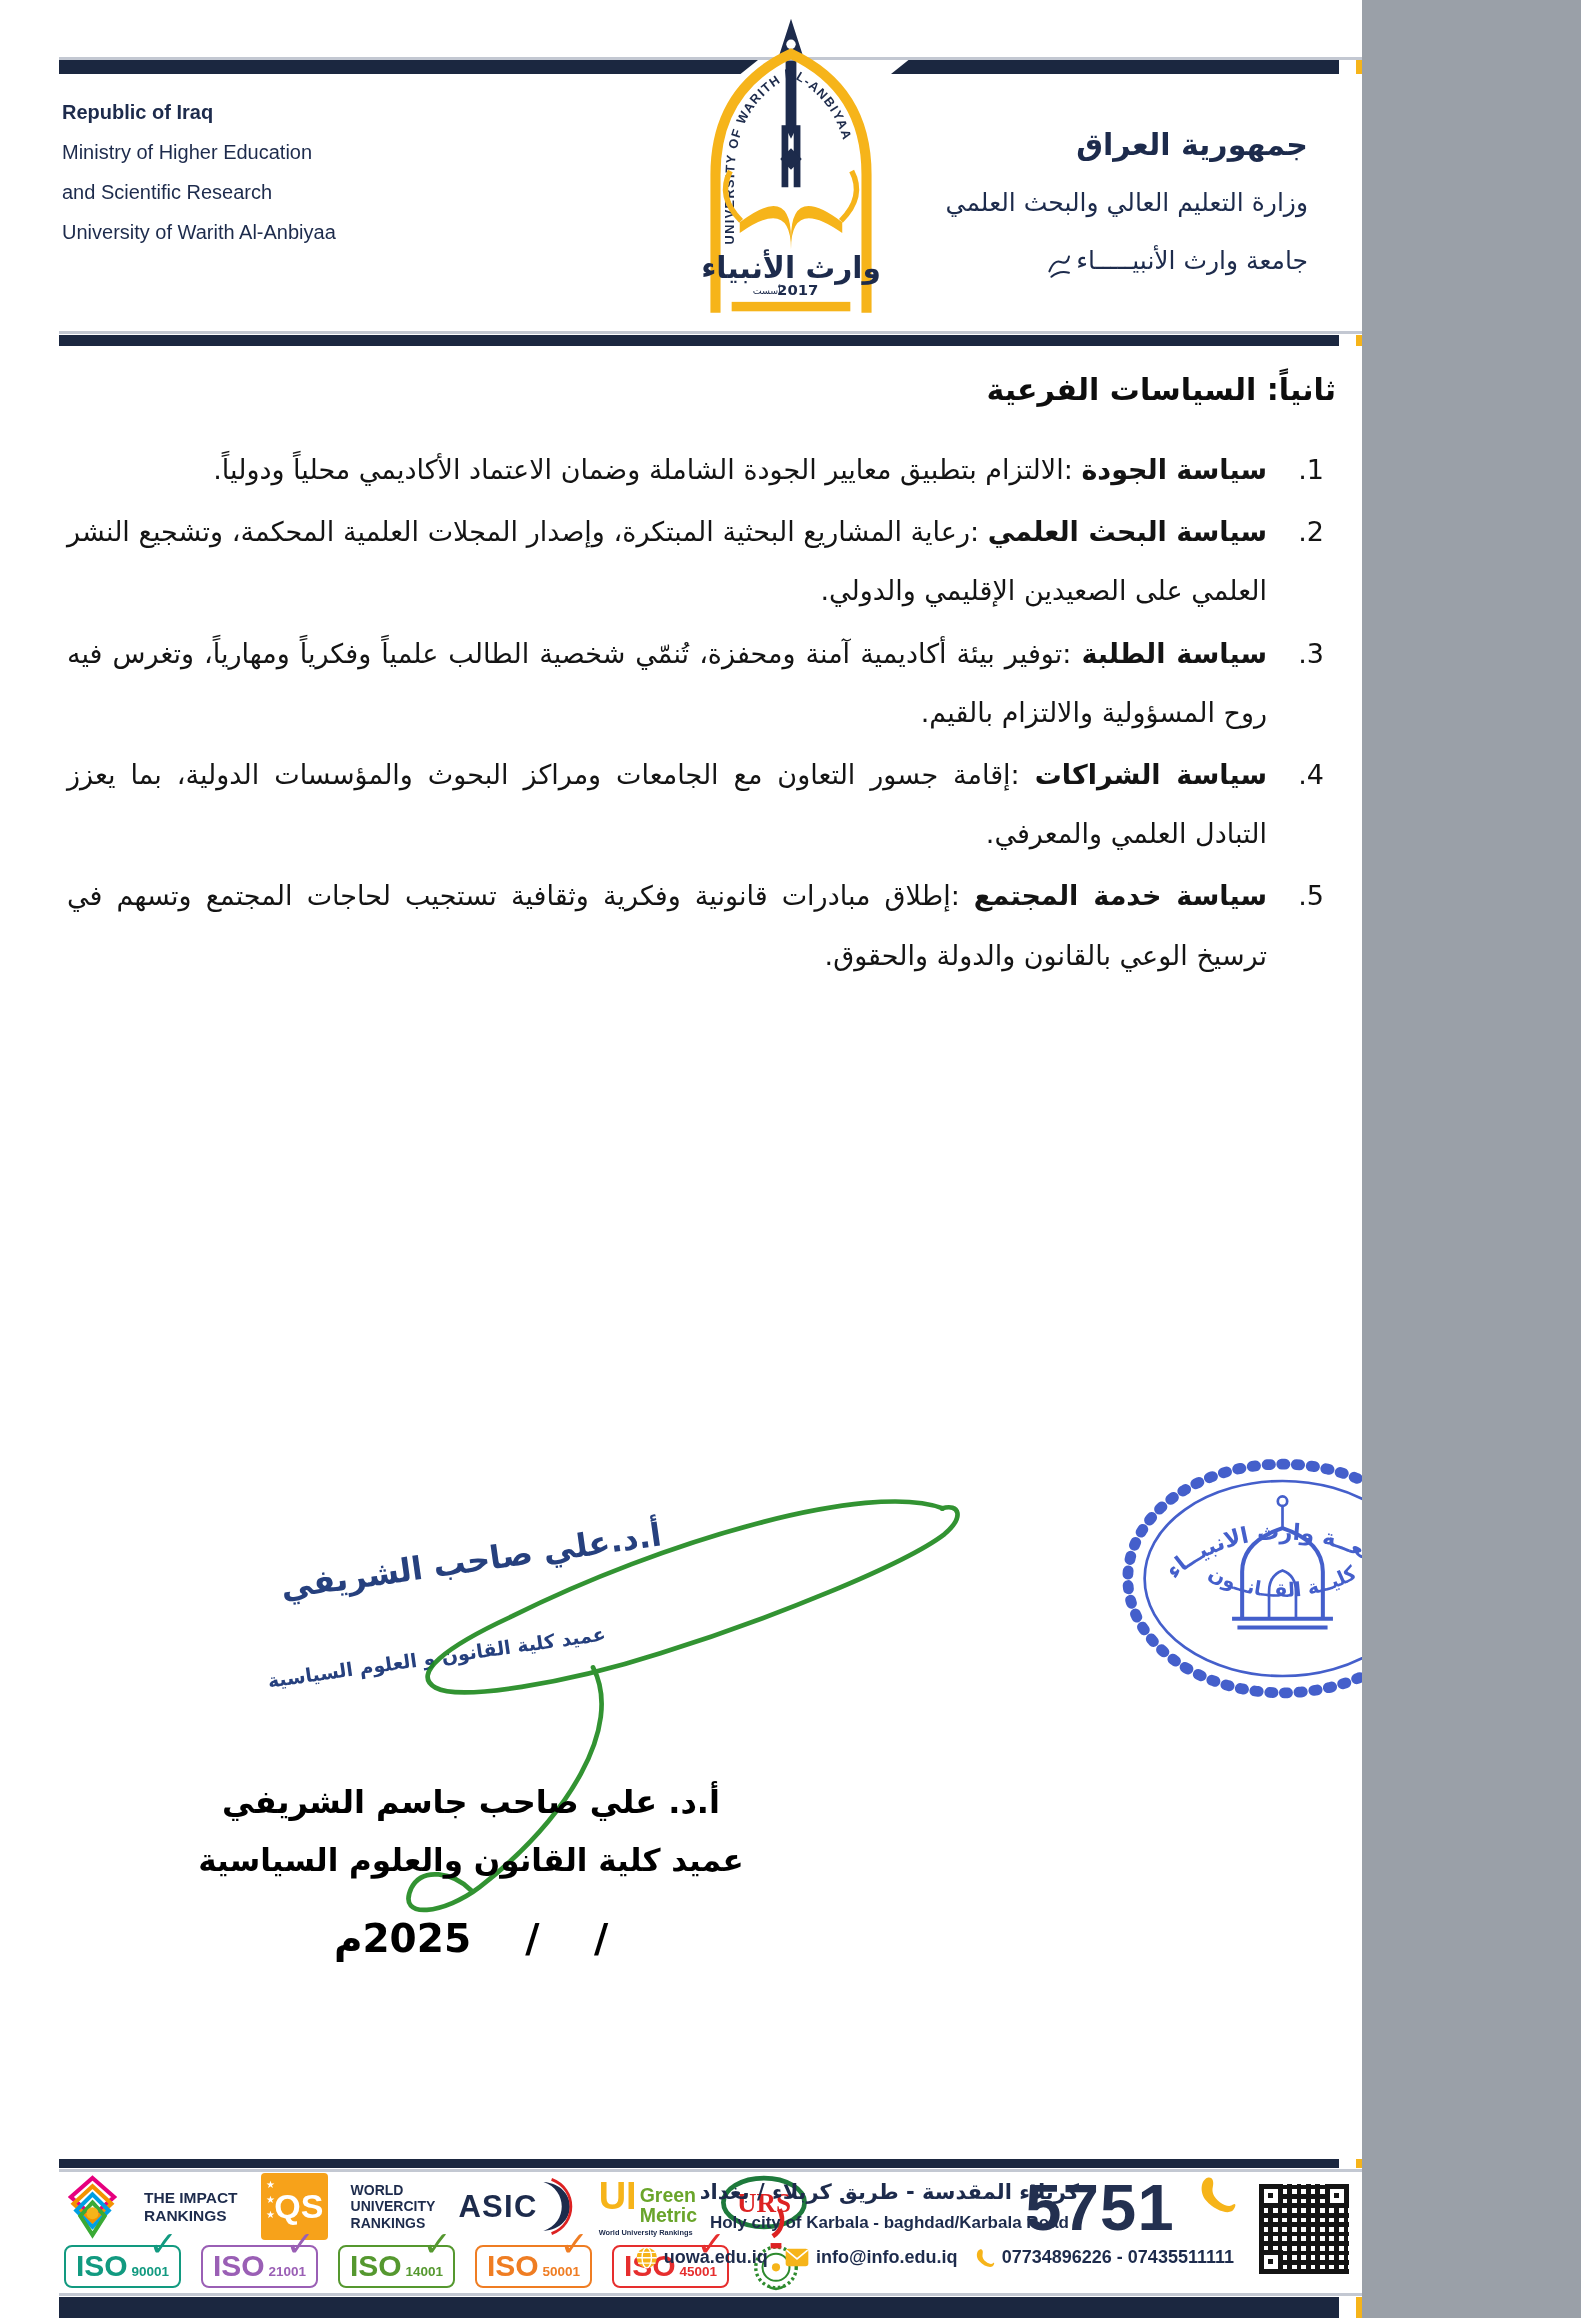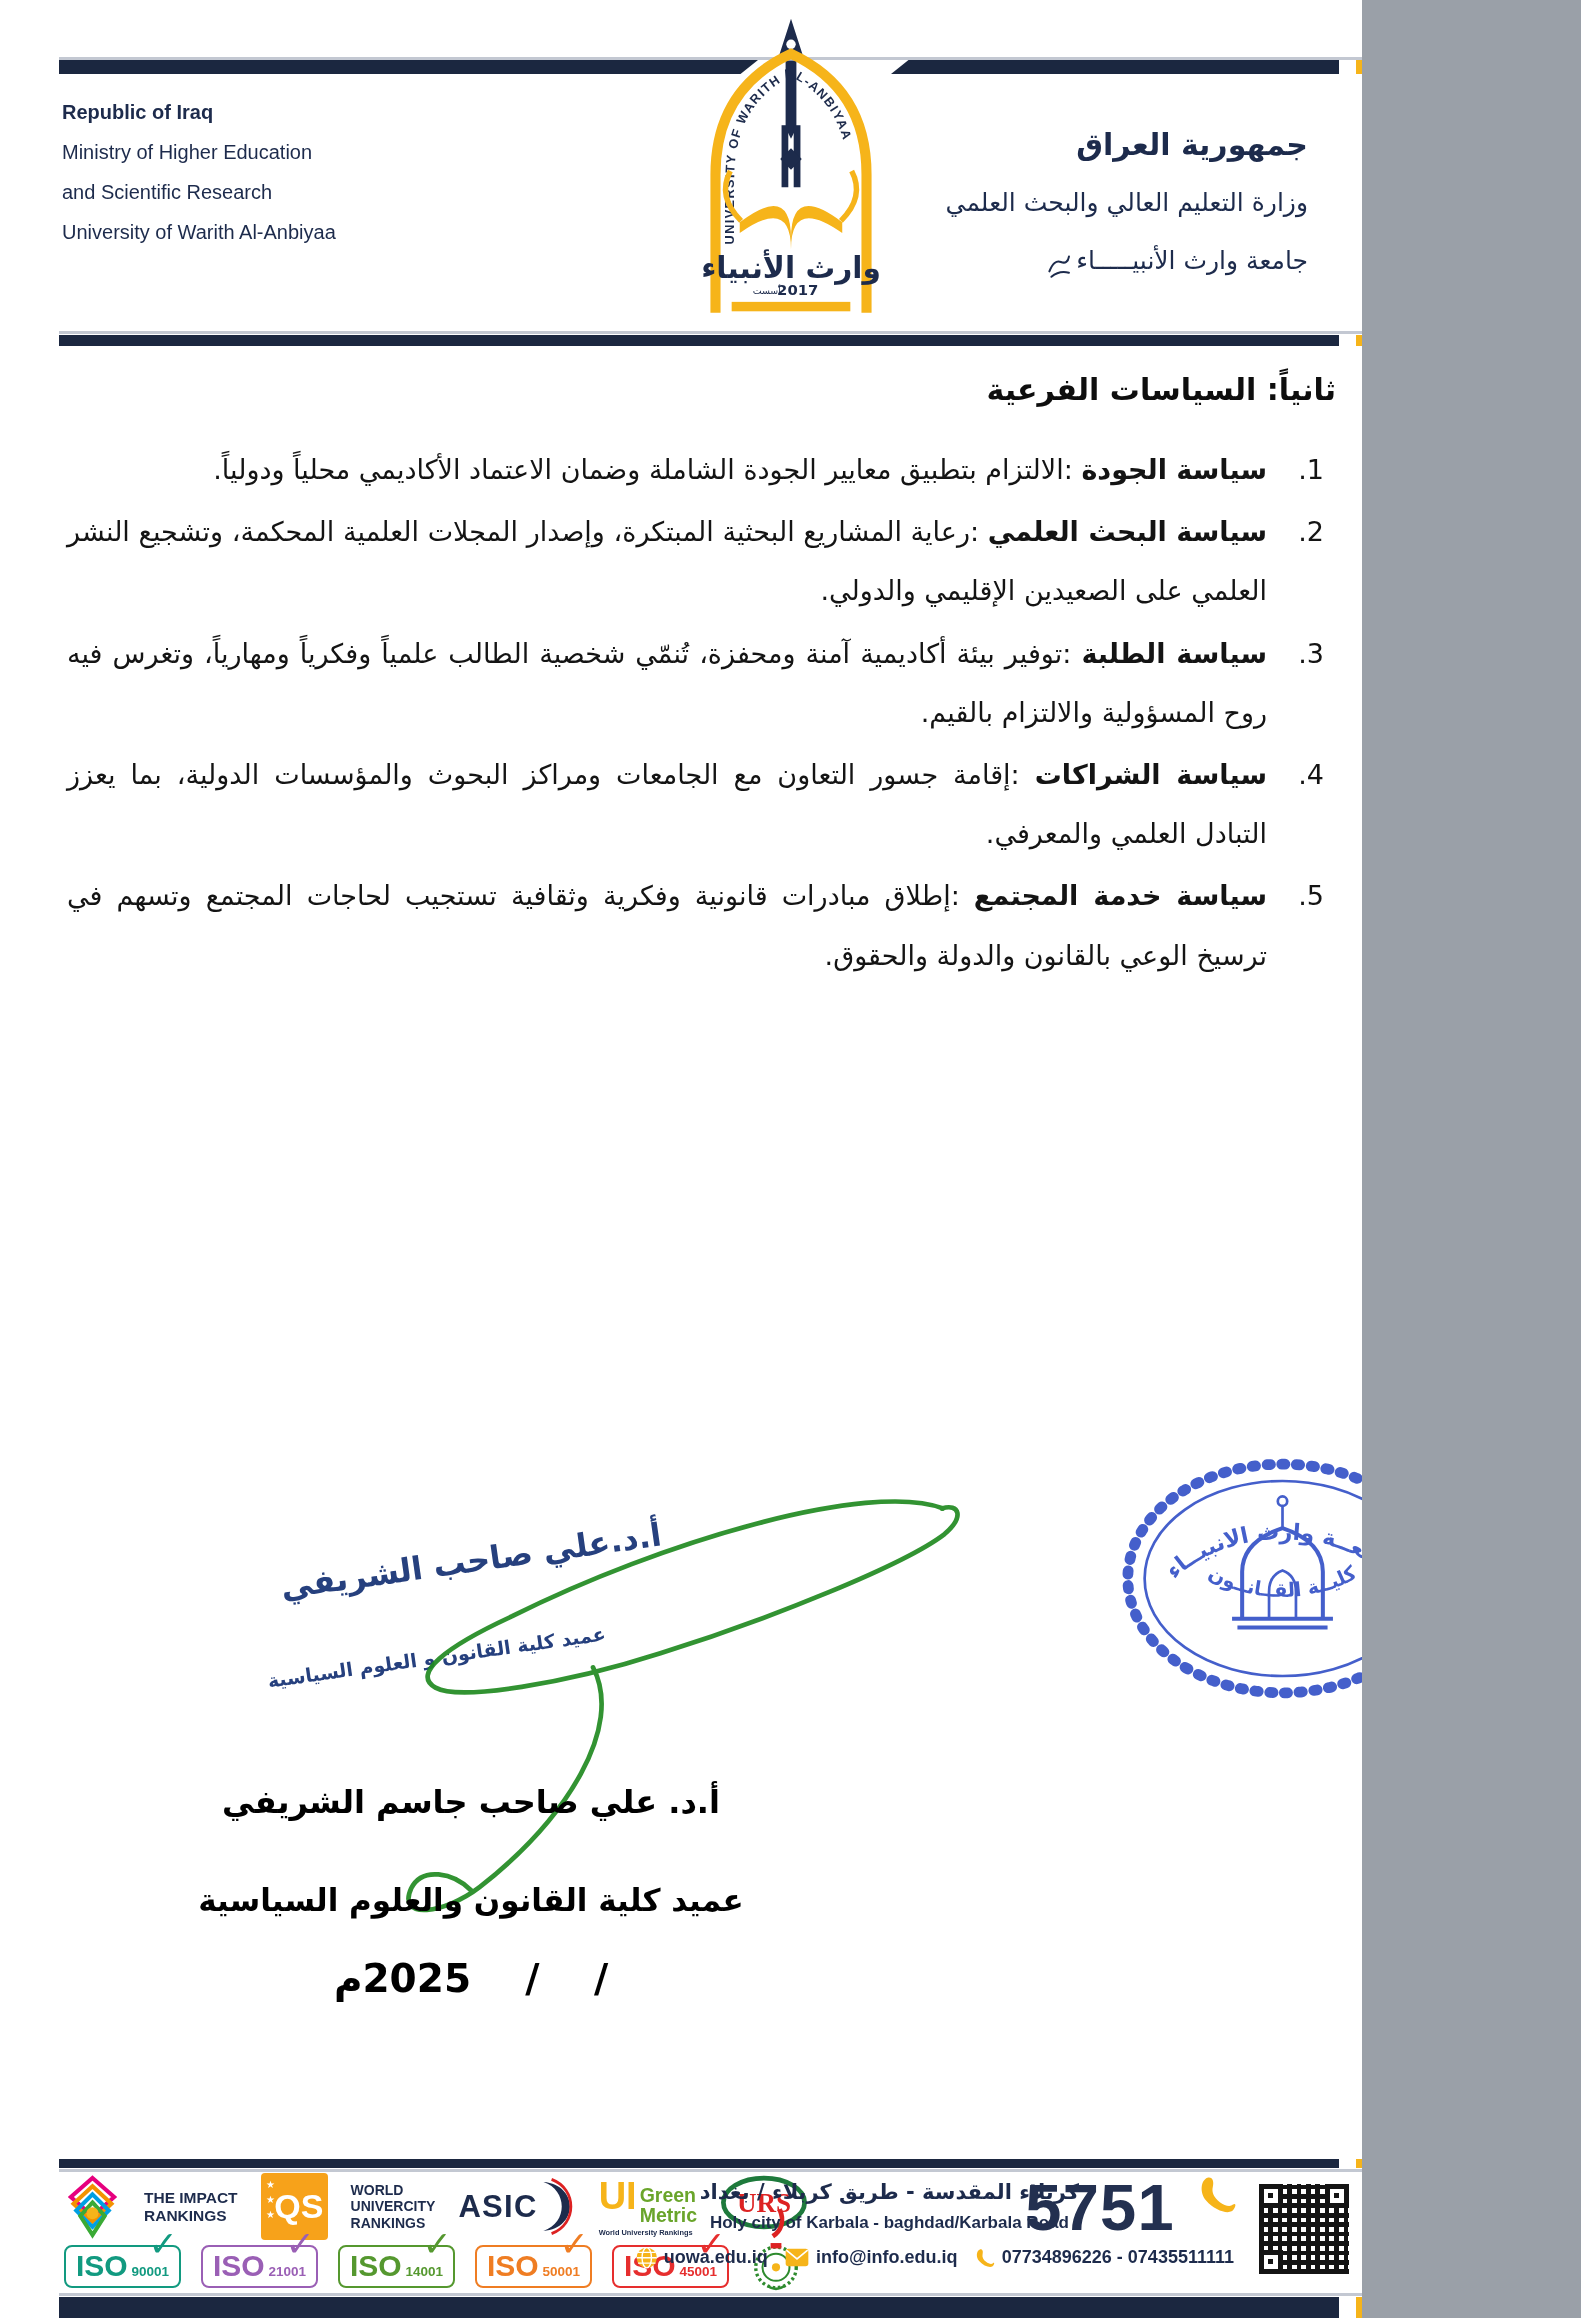--- a/index.html
+++ b/index.html
@@ -31,21 +31,21 @@
   .policies li{padding-right:57px;text-indent:-57px;margin-bottom:2.7px;}
   .policies .num{display:inline-block;width:57px;text-indent:0;font-weight:500;}
   .policies b{font-weight:700;}
 
   
   .stamp-name{left:279px;top:1542px;transform:rotate(-8deg);color:#26407e;font-weight:700;
               font-size:32px;white-space:nowrap;direction:rtl;}
   .stamp-title{left:266px;top:1646px;transform:rotate(-8deg);color:#26407e;font-weight:700;
                font-size:19px;white-space:nowrap;direction:rtl;}
   .printed{left:74px;top:1783px;width:794px;text-align:center;direction:rtl;color:#000;}
-  .printed .pn{font-size:32px;font-weight:700;margin-bottom:61px;}
+  .printed .pn{font-size:32px;font-weight:700;margin-bottom:21px;}
   .printed .pt{font-size:31px;font-weight:700;margin-bottom:38px;}
   .printed .pd{font-size:39px;font-weight:700;}
 
   
   .rankrow{left:64px;top:2173px;height:67px;display:flex;align-items:center;gap:23px;}
   .rank-txt{color:#1d2b4c;font-weight:700;line-height:1.15;}
   .impact-txt{font-size:15.5px;}
   .wur-txt{font-size:14px;}
   .asic-txt{font-size:31px;font-weight:700;color:#1d2b4c;letter-spacing:1.3px;}
   .gm{line-height:1;}

